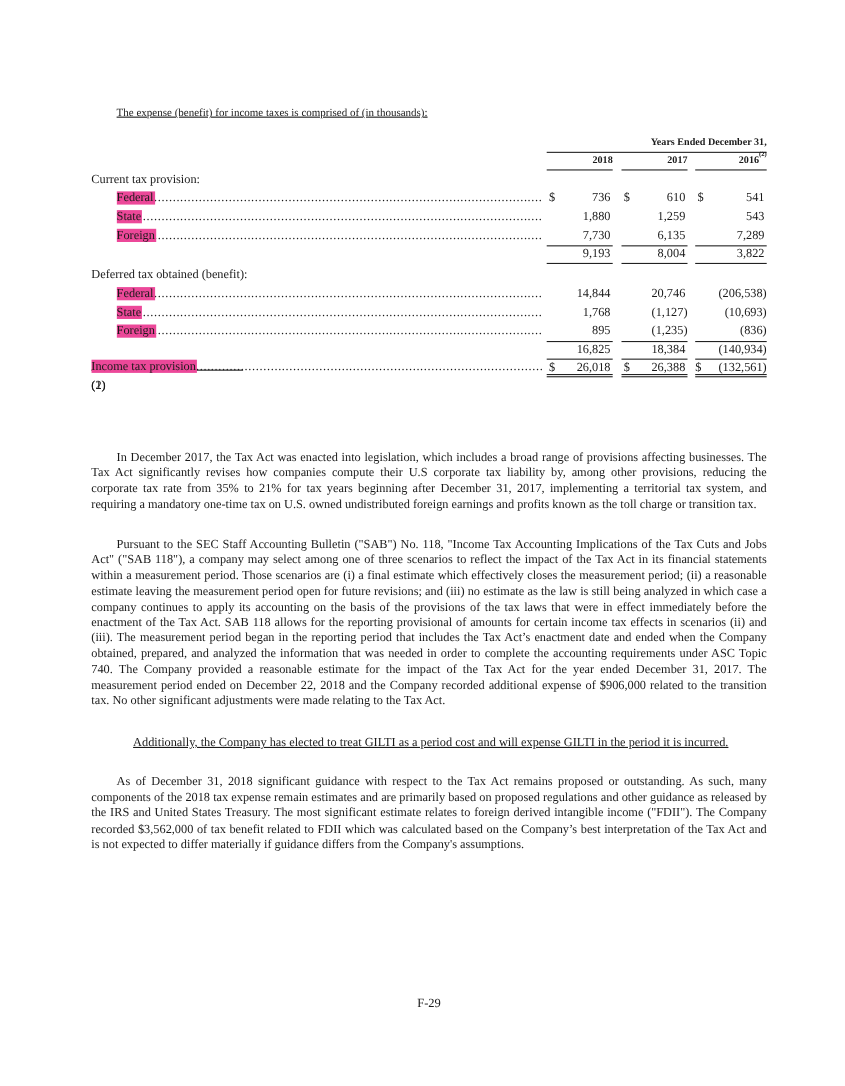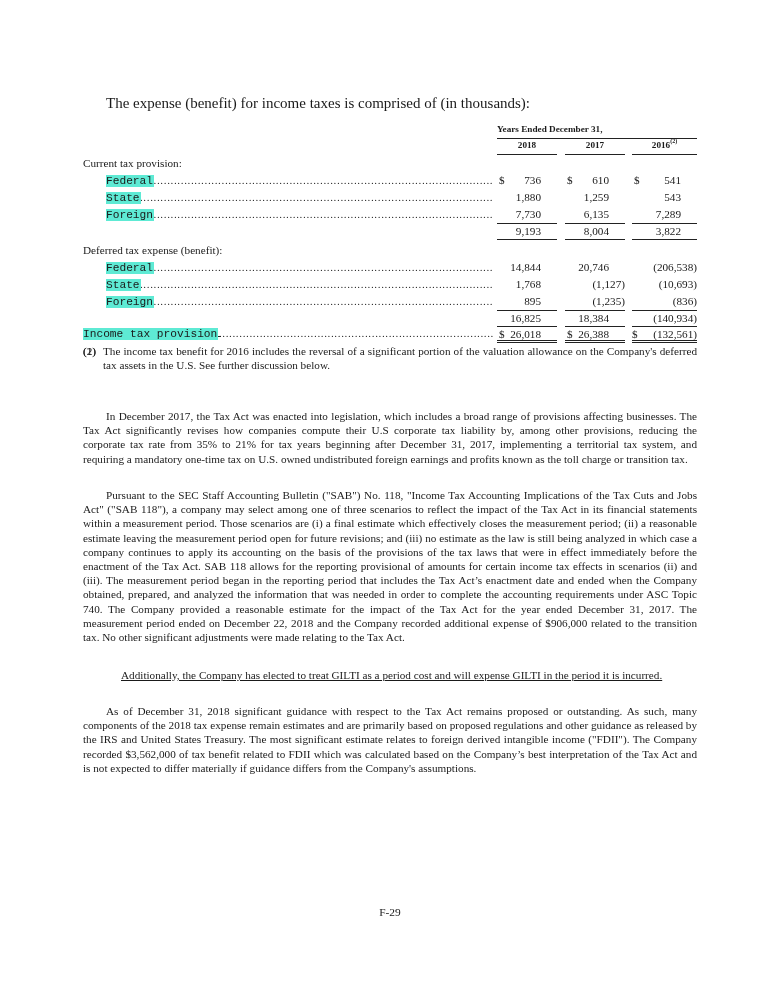--- a/index.html
+++ b/index.html
@@ -2,42 +2,42 @@
 <html><head>
 <meta charset="utf-8">
 <style>
   html, body { margin: 0; padding: 0; background: #ffffff; }
   body {
     width: 768px; height: 987px; position: relative; overflow: hidden;
     font-family: "Liberation Serif", "DejaVu Serif", serif;
     color: #1a1a1a; font-size: 11.2px; line-height: 14.2px;
   }
   .page { position: absolute; left: 83px; top: 0; width: 614px; }
-  .intro { position: absolute; top: 96px; left: 23px; font-size: 15px; white-space: nowrap; }
+  .intro { position: absolute; top: 96px; left: 23px; font-size: 10px; white-space: nowrap; text-decoration: underline; }
 
   
   .tbl { position: absolute; top: 122px; left: 0; width: 614px; }
-  .hdr-group { position: absolute; left: 414px; width: 200px; top: 0; text-align: left;
+  .hdr-group { position: absolute; left: 414px; width: 200px; top: 0; text-align: right;
     font-weight: bold; font-size: 9.2px; border-bottom: 1.3px solid #222; padding-bottom: 2px; }
-  .hdr-year { position: absolute; top: 16px; font-weight: bold; font-size: 9.2px; text-align: center;
+  .hdr-year { position: absolute; top: 16px; font-weight: bold; font-size: 9.2px; text-align: right;
     border-bottom: 1.3px solid #222; padding-bottom: 2px; }
   .hdr-year sup { font-size: 6px; vertical-align: top; line-height: 6px; }
   .c1 { left: 414px; width: 60px; }
   .c2 { left: 482px; width: 60px; }
   .c3 { left: 549px; width: 65px; }
 
   .row { position: absolute; left: 0; width: 614px; height: 14px; white-space: nowrap; }
   .lbl { position: absolute; left: 0; overflow: hidden; width: 410px; }
   .lbl.ind { left: 23px; width: 387px; }
-  .lbl .t { background: #5eead4; padding-right: 1px; font-family: Liberation Mono, monospace; }
+  .lbl .t { background: #ec4899; padding-right: 1px; }
   .dots { position: absolute; top: 0; left: 0; right: 0; overflow: hidden; white-space: nowrap; letter-spacing: 0.6px; z-index: 0; }
   .lbl .t { position: relative; z-index: 1; }
   .cell { position: absolute; top: 0; height: 14px; }
   .cell .cur { position: absolute; left: 2px; }
-  .cell .val { position: absolute; right: 16px; }
+  .cell .val { position: absolute; right: 2px; }
   .cell .val.paren { right: 0px; }
   .rule-top { border-top: 1.2px solid #222; text-align: center; }
   .rule-dbl { border-bottom: 3px double #222; }
 
   .fn-line { position: absolute; top: 336px; left: 0; width: 138px; border-top: 1.3px solid #222; }
   .footnotes { position: absolute; top: 344px; left: 0; width: 614px; }
   .fn { position: relative; padding-left: 20px; text-align: justify; margin-bottom: 0; }
   .fn .num { position: absolute; left: 0; top: 0; }
 
   .para { position: absolute; left: 0; width: 614px; text-align: justify; text-indent: 23px; }
@@ -109,21 +109,21 @@
         </div>
       <div class="cell c2 rule-top" style="height:15px;border-bottom:1.2px solid #222">
           <span class="val">8,004</span>
         </div>
       <div class="cell c3 rule-top" style="height:15px;border-bottom:1.2px solid #222">
           <span class="val">3,822</span>
         </div>
     </div>
 
     <div class="row" style="top:121px">
-      <span class="lbl">Deferred tax expense (benefit):</span>
+      <span class="lbl">Deferred tax obtained (benefit):</span>
     </div>
 
     <div class="row" style="top:138px">
       <div class="lbl ind"><span class="dots">...................................................................................................................................................</span><span class="t">Federal</span></div>
       <div class="cell c1">
           <span class="val">14,844</span>
         </div>
       <div class="cell c2">
           <span class="val">20,746</span>
         </div>
@@ -188,21 +188,20 @@
   </div>
 
   <div class="fn-line"></div>
 
   <div class="footnotes">
     <div class="fn">
       <span class="num">(1)</span>
     </div>
     <div class="fn">
       <span class="num">(2)</span>
-      <span>The income tax benefit for 2016 includes the reversal of a significant portion of the valuation allowance on the Company's deferred tax assets in the U.S. See further discussion below.</span>
     </div>
   </div>
 
   <div class="para" style="top:409px">In December 2017, the Tax Act was enacted into legislation, which includes a broad range of provisions affecting businesses. The Tax Act significantly revises how companies compute their U.S corporate tax liability by, among other provisions, reducing the corporate tax rate from 35% to 21% for tax years beginning after December 31, 2017, implementing a territorial tax system, and requiring a mandatory one-time tax on U.S. owned undistributed foreign earnings and profits known as the toll charge or transition tax.</div>
   <div class="para" style="top:488px">Pursuant to the SEC Staff Accounting Bulletin ("SAB") No. 118, "Income Tax Accounting Implications of the Tax Cuts and Jobs Act" ("SAB 118"), a company may select among one of three scenarios to reflect the impact of the Tax Act in its financial statements within a measurement period. Those scenarios are (i) a final estimate which effectively closes the measurement period; (ii) a reasonable estimate leaving the measurement period open for future revisions; and (iii) no estimate as the law is still being analyzed in which case a company continues to apply its accounting on the basis of the provisions of the tax laws that were in effect immediately before the enactment of the Tax Act. SAB 118 allows for the reporting provisional of amounts for certain income tax effects in scenarios (ii) and (iii). The measurement period began in the reporting period that includes the Tax Act’s enactment date and ended when the Company obtained, prepared, and analyzed the information that was needed in order to complete the accounting requirements under ASC Topic 740. The Company provided a reasonable estimate for the impact of the Tax Act for the year ended December 31, 2017. The measurement period ended on December 22, 2018 and the Company recorded additional expense of $906,000 related to the transition tax. No other significant adjustments were made relating to the Tax Act.</div>
   <div class="para big-indent" style="top:668px">Additionally, the Company has elected to treat GILTI as a period cost and will expense GILTI in the period it is incurred.</div>
   <div class="para" style="top:704px">As of December 31, 2018 significant guidance with respect to the Tax Act remains proposed or outstanding. As such, many components of the 2018 tax expense remain estimates and are primarily based on proposed regulations and other guidance as released by the IRS and United States Treasury. The most significant estimate relates to foreign derived intangible income ("FDII"). The Company recorded $3,562,000 of tax benefit related to FDII which was calculated based on the Company’s best interpretation of the Tax Act and is not expected to differ materially if guidance differs from the Company's assumptions.</div>
 
   <div class="pagenum">F-29</div>
 </div>

